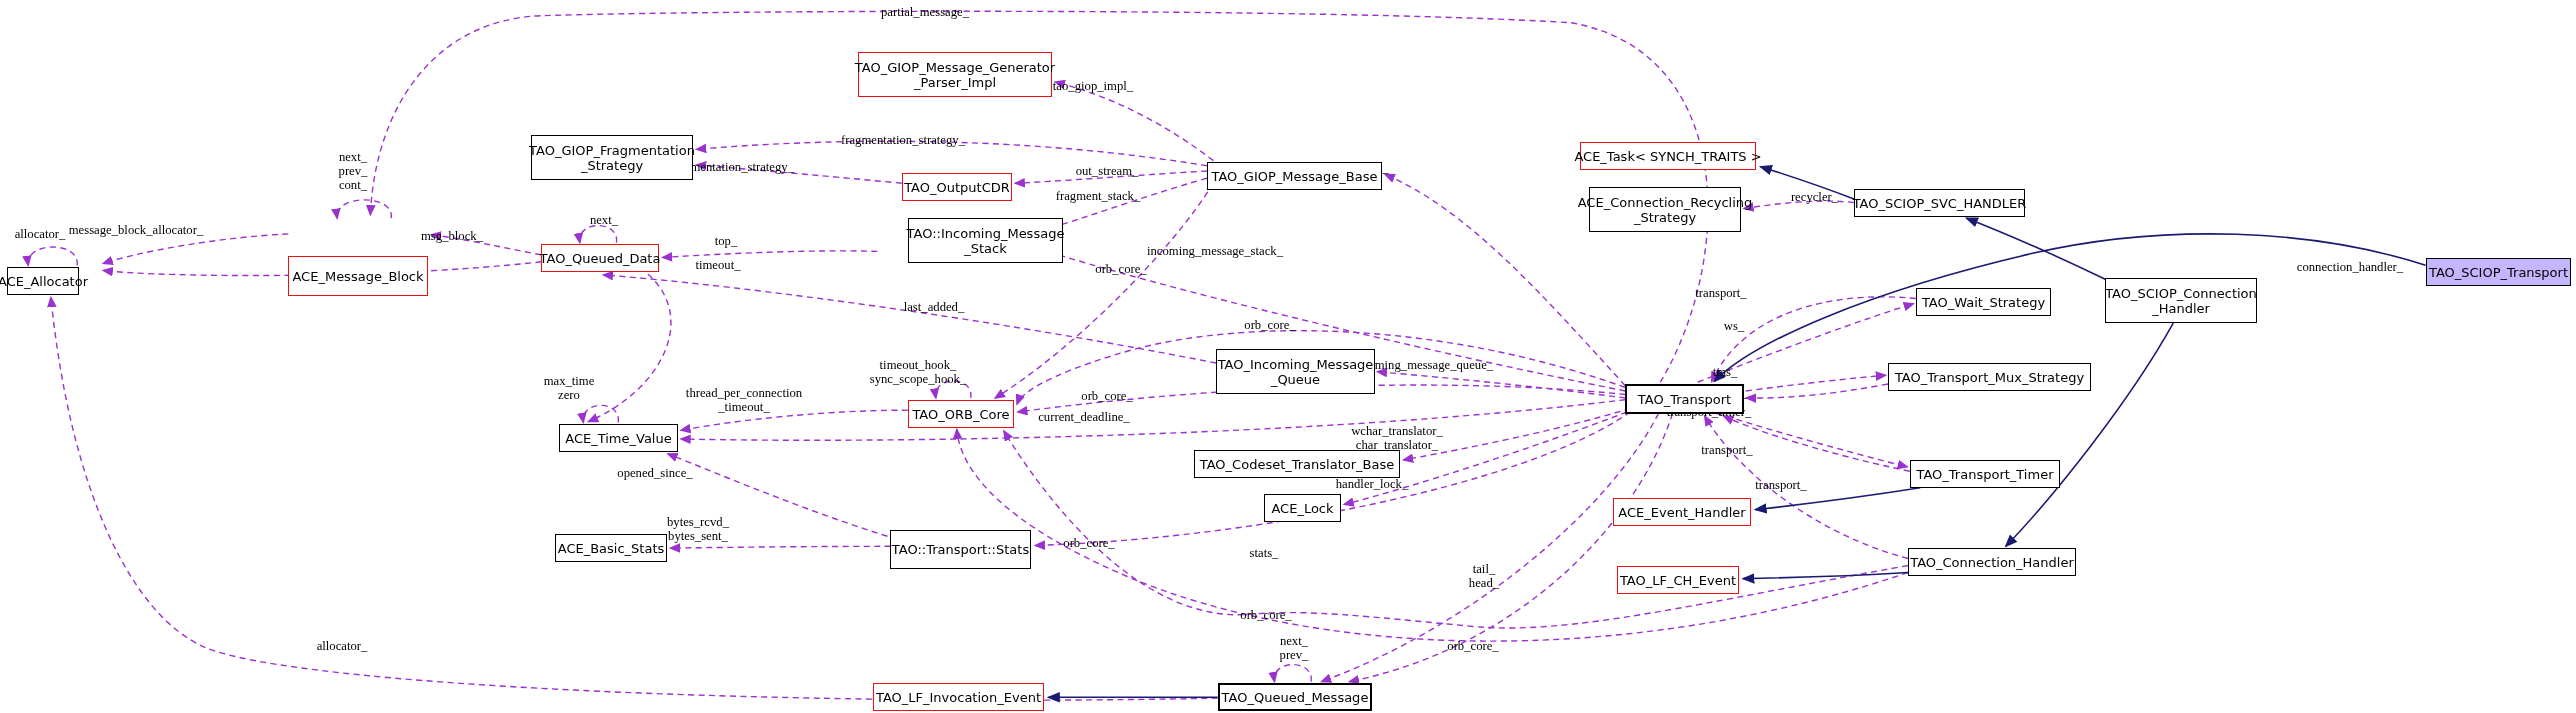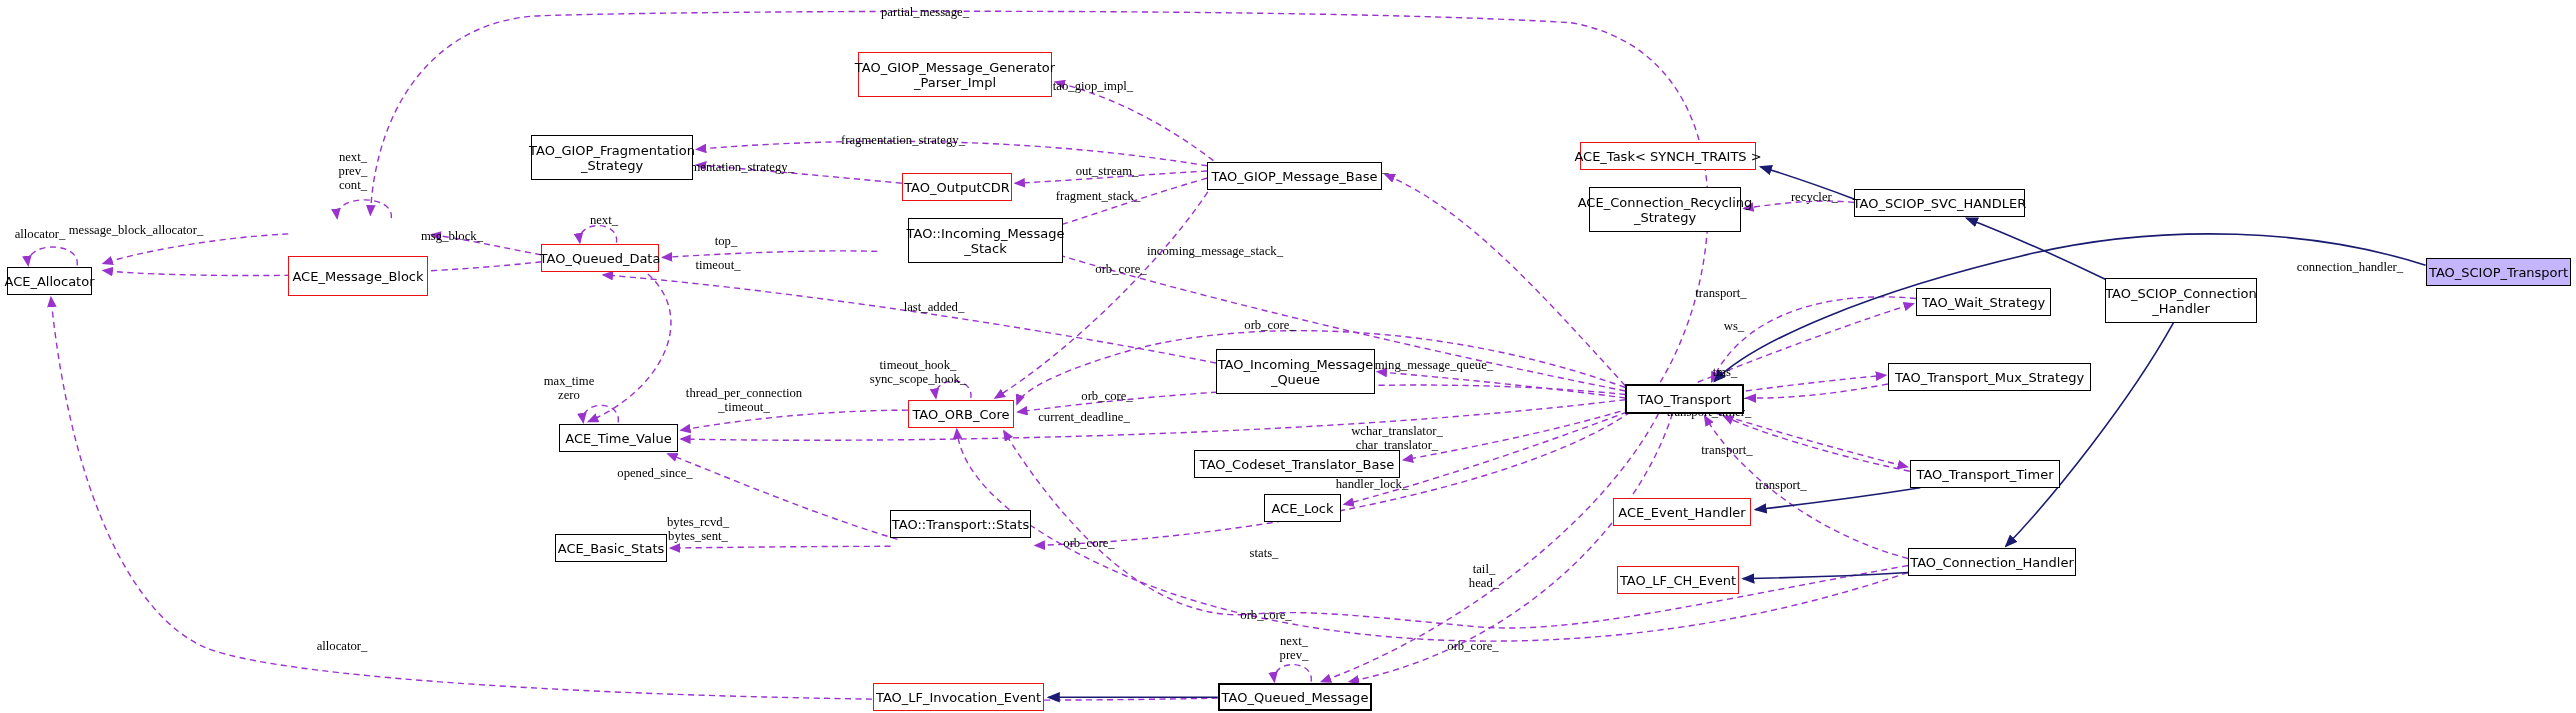--- a/index.html
+++ b/index.html
@@ -76,21 +76,21 @@
         <path d="M 2124 228 C 2090 215 2055 203 2017 191" fill="none" stroke="#1a1a70" stroke-width="1.8" marker-end="url(#arrow-inheritance)"></path>
         <path d="M 2412 320 C 2360 295 2302 269 2253 250" fill="none" stroke="#1a1a70" stroke-width="1.8" marker-end="url(#arrow-inheritance)"></path>
         <path d="M 2779 304 C 2650 262 2480 256 2330 290 C 2140 334 2008 392 1964 437" fill="none" stroke="#1a1a70" stroke-width="1.8" marker-end="url(#arrow-inheritance)"></path>
         <path d="M 2490 370 C 2440 460 2352 570 2298 626" fill="none" stroke="#1a1a70" stroke-width="1.8" marker-end="url(#arrow-inheritance)"></path>
         <path d="M 2200 559 C 2130 570 2066 578 2011 584" fill="none" stroke="#1a1a70" stroke-width="1.8" marker-end="url(#arrow-inheritance)"></path>
         <path d="M 2186 656 C 2120 660 2052 662 1997 663" fill="none" stroke="#1a1a70" stroke-width="1.8" marker-end="url(#arrow-inheritance)"></path>
         <path d="M 1395 799 L 1201 799" fill="none" stroke="#1a1a70" stroke-width="1.8" marker-end="url(#arrow-inheritance)"></path>
       </g>
   </svg>
   <div id="nodes-layer">
-      <div class="node" style="left: 7px; top: 267px; width: 85px; height: 28px;">
+      <div class="node" style="left: 7px; top: 267px; width: 72px; height: 28px;">
         <div>ACE_Allocator</div>
       </div>
       <div class="node red" style="left: 288px; top: 220px; width: 140px; height: 40px; margin-top: 36px;">
         <div>ACE_Message_Block</div>
       </div>
       <div class="node red" style="left: 541px; top: 244px; width: 118px; height: 28px;">
         <div>TAO_Queued_Data</div>
       </div>
       <div class="node" style="left: 531px; top: 135px; width: 162px; height: 45px;">
         <div>TAO_GIOP_Fragmentation</div>
@@ -148,21 +148,21 @@
       </div>
       <div class="node" style="left: 1194px; top: 450px; width: 206px; height: 28px;">
         <div>TAO_Codeset_Translator_Base</div>
       </div>
       <div class="node" style="left: 1264px; top: 494px; width: 77px; height: 28px;">
         <div>ACE_Lock</div>
       </div>
       <div class="node" style="left: 555px; top: 534px; width: 112px; height: 28px;">
         <div>ACE_Basic_Stats</div>
       </div>
-      <div class="node" style="left: 890px; top: 510px; width: 141px; height: 28px;">
+      <div class="node" style="left: 890px; top: 530px; width: 141px; height: 39px;">
         <div>TAO::Transport::Stats</div>
       </div>
       <div class="node red" style="left: 1613px; top: 498px; width: 138px; height: 28px;">
         <div>ACE_Event_Handler</div>
       </div>
       <div class="node" style="left: 1910px; top: 460px; width: 150px; height: 28px;">
         <div>TAO_Transport_Timer</div>
       </div>
       <div class="node red" style="left: 1617px; top: 566px; width: 122px; height: 28px;">
         <div>TAO_LF_CH_Event</div>

